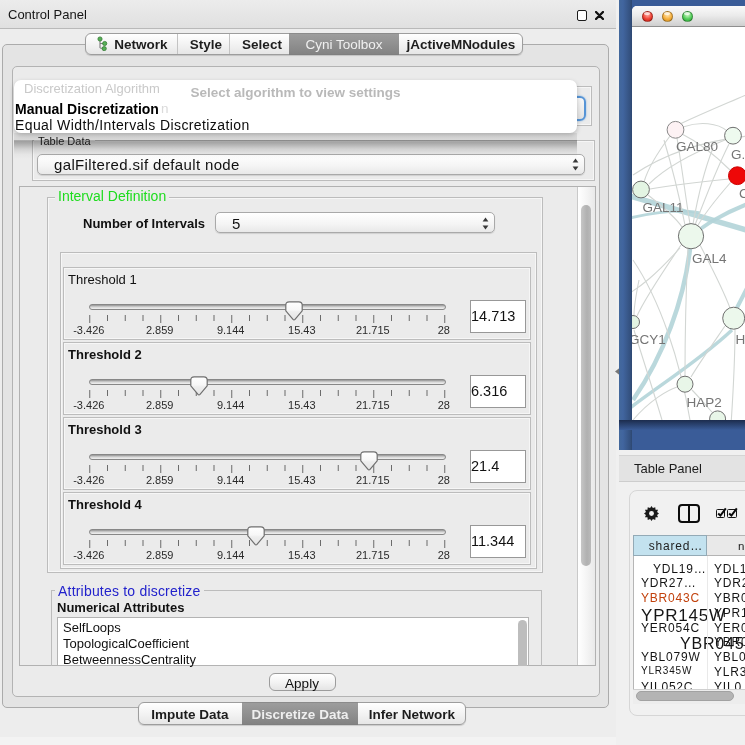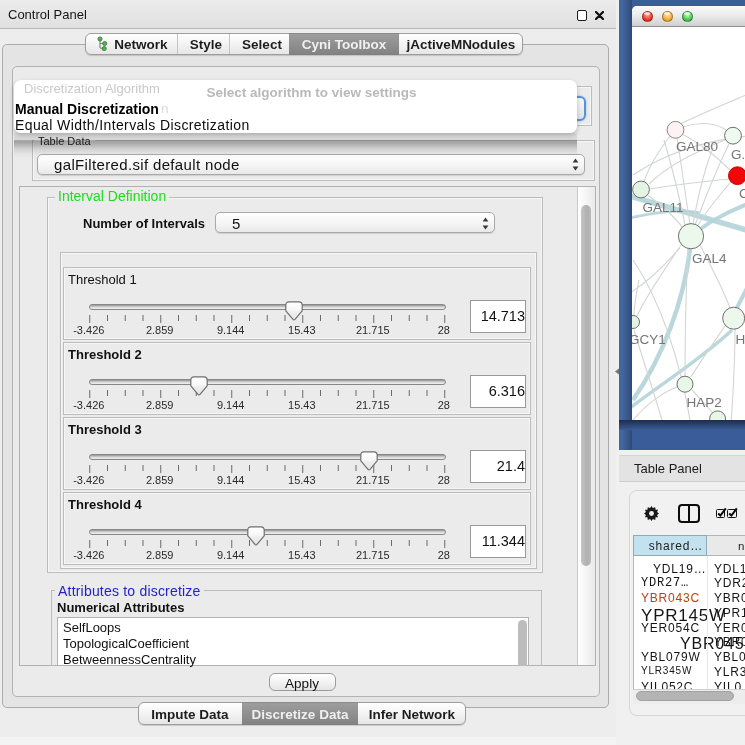--- a/index.html
+++ b/index.html
@@ -2,21 +2,21 @@
 <html><head><meta charset="utf-8">
 <style>
 *{margin:0;padding:0;box-sizing:border-box;}
 html,body{width:745px;height:745px;overflow:hidden;font-family:"Liberation Sans",sans-serif;background:#ededed;}
 .abs{position:absolute;}
 #stage{position:relative;width:745px;height:649px;}
 .etch{border:1px solid #bcbcbc;box-shadow:inset 0 0 0 1px rgba(255,255,255,0.55);}
 .glabel{position:absolute;background:#ebebeb;padding:0 3px;font-size:12px;line-height:13px;}
 .combo{position:absolute;border:1px solid #a9a9a9;border-radius:5px;background:linear-gradient(#ffffff,#f4f4f4 60%,#e8e8e8);box-shadow:0 1px 1px rgba(0,0,0,0.12);}
 .combotext{position:absolute;font-size:15px;color:#111;}
-.vfield{position:absolute;background:#fff;border:1px solid #989898;font-size:14.5px;color:#111;text-align:right;}
+.vfield{position:absolute;background:#fff;border:1px solid #989898;font-size:14.5px;color:#111;text-align:left;}
 .ticklbl{position:absolute;font-size:11px;color:#2a2a2a;transform:translateX(-50%);}
 .tabtxt{position:absolute;font-size:13.5px;font-weight:bold;color:#1d1d1d;text-align:center;}
 .rowtxt{position:absolute;font-size:13px;color:#101010;white-space:nowrap;}
 </style></head><body>
 <div id="stage">
 
 <div class="abs" style="left:0;top:0;width:616px;height:29px;background:linear-gradient(#ececec,#e0e0e0);border-bottom:1px solid #b9b9b9;"></div>
 <div class="abs" style="left:8px;top:7px;font-size:13px;color:#151515;">Control Panel</div>
 <div class="abs" style="left:577px;top:10px;width:10px;height:10.5px;border:1.5px solid #1c1c1c;border-radius:2px;background:#fff;"></div>
 <svg class="abs" style="left:594.5px;top:10.5px;" width="9" height="9" viewBox="0 0 9 9">
@@ -24,21 +24,21 @@
     </svg>
 <div class="abs" style="left:2px;top:44px;width:607px;height:664px;border:1px solid #ababab;border-radius:5px;background:#e4e4e4;"></div>
 <div class="abs" style="left:12px;top:66px;width:588px;height:631px;border:1px solid #b3b3b3;border-radius:5px;background:#ebebeb;"></div>
 <div class="abs" style="left:85px;top:33px;width:438px;height:22px;border:1px solid #9d9d9d;border-radius:6px;background:linear-gradient(#ffffff,#f2f2f2 55%,#e6e6e6);box-shadow:0 1px 1px rgba(0,0,0,0.15);"></div>
 <div class="abs" style="left:289px;top:33px;width:110px;height:22px;background:linear-gradient(#9d9d9d,#838383);border-top:1px solid #8b8b8b;border-bottom:1px solid #7f7f7f;"></div>
 <div class="abs" style="left:177px;top:34px;width:1px;height:20px;background:#c3c3c3;"></div>
 <div class="abs" style="left:229px;top:34px;width:1px;height:20px;background:#c3c3c3;"></div>
 <div class="tabtxt abs" style="left:112px;top:37px;width:58px;">Network</div>
 <div class="tabtxt abs" style="left:183px;top:37px;width:46px;">Style</div>
 <div class="tabtxt abs" style="left:235px;top:37px;width:54px;">Select</div>
-<div class="tabtxt abs" style="left:289px;top:37px;width:110px;color:#f0f0f0;font-weight:bold;">Cyni Toolbox</div>
+<div class="tabtxt abs" style="left:289px;top:37px;width:110px;color:#f0f0f0;font-weight:normal;">Cyni Toolbox</div>
 <div class="tabtxt abs" style="left:399px;top:37px;width:124px;">jActiveMNodules</div>
 <svg class="abs" style="left:96px;top:36px;" width="12" height="15" viewBox="0 0 12 15">
       <path d="M4 3 L4 12 M4 7.5 L8.5 7.5 M4 12 L8 12.5" stroke="#7a7a7a" stroke-width="1.1" fill="none"></path>
       <circle cx="4" cy="3" r="2.1" fill="#55b055" stroke="#357a35" stroke-width="0.8"></circle>
       <circle cx="8.7" cy="7.5" r="2.1" fill="#55b055" stroke="#357a35" stroke-width="0.8"></circle>
       <circle cx="8.2" cy="12.6" r="2.1" fill="#55b055" stroke="#357a35" stroke-width="0.8"></circle>
     </svg>
 <div class="abs etch" style="left:32px;top:86px;width:560px;height:40px;"></div>
 <div class="abs" style="left:560px;top:96px;width:26px;height:25px;border-radius:6px;border:2.5px solid #5694d6;background:linear-gradient(#f8f8f8,#e2e2e2);box-shadow:0 0 2px #7fb0e0;"></div>
 <svg class="abs" style="left:567px;top:101px;" width="9" height="15" viewBox="0 0 9 15">
@@ -253,21 +253,21 @@
 <div class="abs" style="left:268.5px;top:672.5px;width:67px;height:18.5px;border:1px solid #9c9c9c;border-radius:6px;background:linear-gradient(#ffffff,#f2f2f2 55%,#e4e4e4);"></div>
 <div class="abs" style="left:268px;top:676px;width:68px;text-align:center;font-size:13.5px;color:#111;">Apply</div>
 <div class="abs" style="left:138px;top:702px;width:328px;height:23px;border:1px solid #9d9d9d;border-radius:6px;background:linear-gradient(#ffffff,#f2f2f2 55%,#e6e6e6);box-shadow:0 1px 1px rgba(0,0,0,0.15);"></div>
 <div class="abs" style="left:242px;top:702px;width:116px;height:23px;background:linear-gradient(#9d9d9d,#838383);border-top:1px solid #8b8b8b;border-bottom:1px solid #7f7f7f;"></div>
 <div class="tabtxt abs" style="left:138px;top:707px;width:104px;">Impute Data</div>
 <div class="tabtxt abs" style="left:242px;top:707px;width:116px;color:#efefef;">Discretize Data</div>
 <div class="tabtxt abs" style="left:358px;top:707px;width:108px;">Infer Network</div>
 <div class="abs" style="left:14px;top:133px;width:563px;height:26px;background:linear-gradient(rgba(60,60,60,0.09) 0%, rgba(60,60,60,0.11) 25%, rgba(40,40,40,0.40) 30%, rgba(40,40,40,0.33) 40%, rgba(80,80,80,0.16) 62%, rgba(120,120,120,0.05) 82%, rgba(120,120,120,0) 100%);"></div>
 <div class="abs" style="left:14px;top:80px;width:563px;height:53px;background:#ffffff;border-radius:7px;box-shadow:0 2px 5px rgba(0,0,0,0.22);"></div>
 <div class="abs" style="left:24px;top:81px;font-size:13px;color:#c9c9c9;">Discretization Algorithm</div>
-<div class="abs" style="left:14px;top:85px;width:563px;text-align:center;font-size:13.5px;font-weight:bold;color:#b9b9b9;margin-left:16px;">Select algorithm to view settings</div>
+<div class="abs" style="left:14px;top:85px;width:563px;text-align:center;font-size:13.5px;font-weight:bold;color:#b9b9b9;">Select algorithm to view settings</div>
 <div class="abs" style="left:15px;top:101px;font-size:14px;font-weight:bold;color:#000;">Manual Discretization</div>
 <div class="abs" style="left:161px;top:101px;font-size:13.5px;color:#dadada;">n</div>
 <div class="abs" style="left:15px;top:116.5px;font-size:14px;letter-spacing:0.4px;color:#0c0c0c;">Equal Width/Intervals Discretization</div>
 <div class="abs" style="left:616px;top:0;width:3px;height:745px;background:#f0f0f0;"></div>
 <svg class="abs" style="left:615px;top:368px;" width="5" height="7" viewBox="0 0 5 7">
       <path d="M4.5 0 L4.5 7 L0 3.5 Z" fill="#777"></path>
     </svg>
 <div class="abs" style="left:619px;top:0;width:126px;height:450px;background:#3a5c98;"></div>
 <div class="abs" style="left:619px;top:0;width:13px;height:450px;background:linear-gradient(90deg,#44699c,#41659f 30%,#34517f 85%,#2d4771);"></div>
 <div class="abs" style="left:619px;top:420px;width:126px;height:10px;background:linear-gradient(#1c2c4d,#3a5c98);"></div>
@@ -351,21 +351,21 @@
     </svg>
 <div class="abs" style="left:727px;top:509px;width:9.5px;height:9px;border:1.5px solid #151515;border-radius:1.5px;"></div>
 <svg class="abs" style="left:727px;top:505.5px;" width="12" height="12" viewBox="0 0 12 12">
       <path d="M2.2 7.5 L4.4 9.6 L9.8 2.4" stroke="#0a0a0a" stroke-width="2" fill="none"></path>
     </svg>
 <div class="abs" style="left:633px;top:535px;width:74px;height:21px;background:#c3e2ef;border:1px solid #93aab6;font-size:12px;letter-spacing:0.8px;color:#222;text-align:right;padding-right:3px;line-height:20px;">shared…</div>
 <div class="abs" style="left:707px;top:535px;width:41px;height:21px;background:#e9e9e9;border:1px solid #b4b4b4;border-left:none;font-size:11.5px;letter-spacing:0.8px;color:#222;line-height:20px;padding-left:31px;overflow:hidden;">n…</div>
 <div class="abs" style="left:633px;top:556px;width:115px;height:133px;background:#fff;border-left:1px solid #b6b6b6;overflow:hidden;"></div>
 <div class="abs" style="left:641px;top:561.5px;font-size:12px;letter-spacing:0.8px;color:#151515;white-space:nowrap;margin-left:12px;">YDL19…</div>
 <div class="abs" style="left:714px;top:561.5px;font-size:12px;letter-spacing:0.8px;color:#151515;white-space:nowrap;">YDL1</div>
-<div class="abs" style="left:641px;top:576.3px;font-size:12px;letter-spacing:0.8px;color:#151515;white-space:nowrap;font-family:Liberation Mono, monospace;">YDR27…</div>
+<div class="abs" style="left:641px;top:576.3px;font-size:12px;letter-spacing:0.8px;color:#151515;white-space:nowrap;">YDR27…</div>
 <div class="abs" style="left:714px;top:576.3px;font-size:12px;letter-spacing:0.8px;color:#151515;white-space:nowrap;">YDR2</div>
 <div class="abs" style="left:641px;top:591.0px;font-size:12px;letter-spacing:0.8px;color:#c2410c;white-space:nowrap;">YBR043C</div>
 <div class="abs" style="left:714px;top:591.0px;font-size:12px;letter-spacing:0.8px;color:#151515;white-space:nowrap;">YBR0</div>
 <div class="abs" style="left:641px;top:605.8px;font-size:17px;letter-spacing:0.8px;color:#151515;white-space:nowrap;">YPR145W</div>
 <div class="abs" style="left:714px;top:605.8px;font-size:12px;letter-spacing:0.8px;color:#151515;white-space:nowrap;">YPR1</div>
 <div class="abs" style="left:641px;top:620.6px;font-size:12px;letter-spacing:0.8px;color:#151515;white-space:nowrap;">YER054C</div>
 <div class="abs" style="left:714px;top:620.6px;font-size:12px;letter-spacing:0.8px;color:#151515;white-space:nowrap;">YER0</div>
 <div class="abs" style="left:641px;top:635.4px;font-size:16px;letter-spacing:0.8px;color:#151515;white-space:nowrap;margin-left:39px;">YBR045C</div>
 <div class="abs" style="left:714px;top:635.4px;font-size:12px;letter-spacing:0.8px;color:#151515;white-space:nowrap;">YBR0</div>
 <div class="abs" style="left:641px;top:650.1px;font-size:12px;letter-spacing:0.8px;color:#151515;white-space:nowrap;">YBL079W</div>

